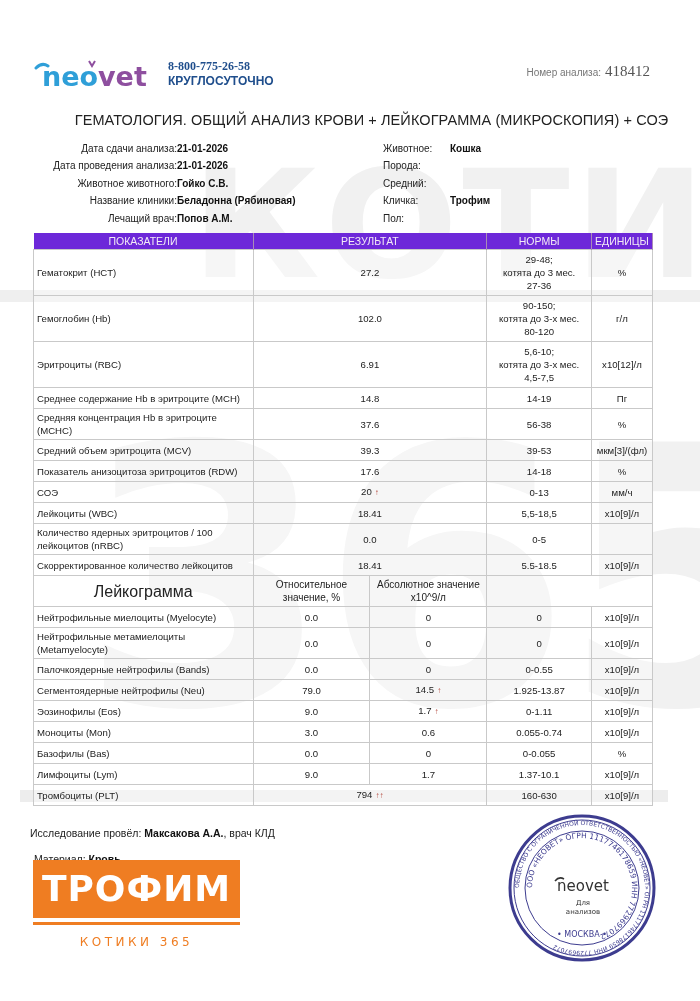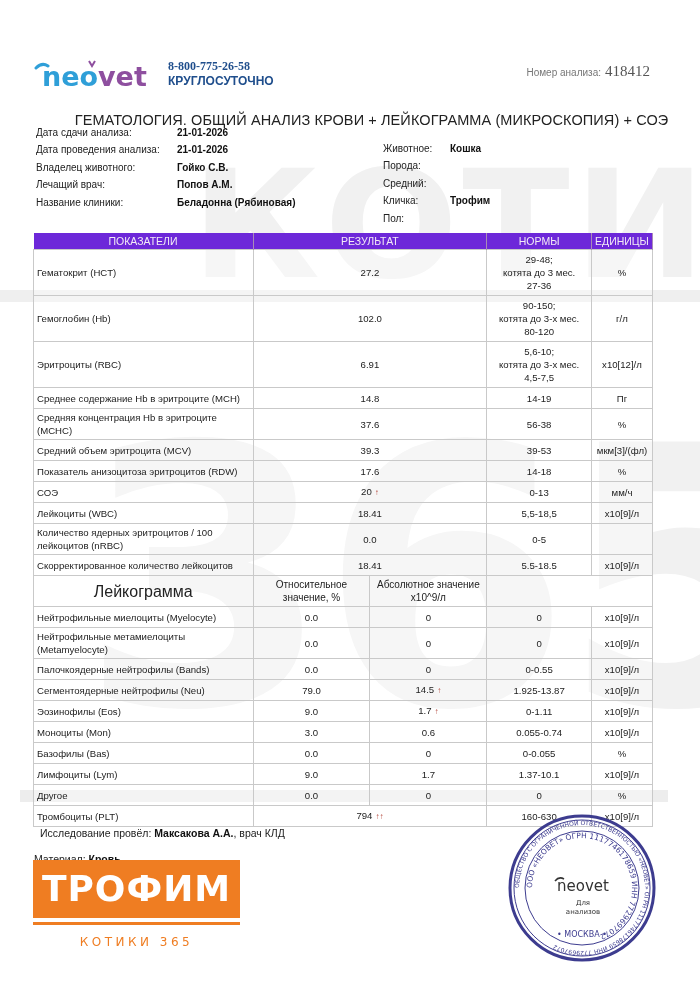--- a/index.html
+++ b/index.html
@@ -22,21 +22,21 @@
   .analysis-no { position: absolute; right: 50px; top: 63px; display: flex; align-items: baseline; gap: 4px; }
   .analysis-no .lbl { font-size: 10px; color: #777; }
   .analysis-no .num { font-family: "Liberation Serif", serif; font-size: 15px; color: #555; }
 
   .doc-title { position: absolute; left: 0; right: 0; top: 112px; text-align: center; font-size: 14.5px; color: #222; letter-spacing: 0.1px; margin-left: 43px; }
 
   .meta { position: absolute; font-size: 10px; line-height: 17.4px; }
   .meta .row { display: flex; }
   .meta .k { color: #222; }
   .meta .v { font-weight: bold; color: #111; }
-  .meta-left { left: 36px; top: 124px; }
+  .meta-left { left: 36px; top: 140px; text-align: right; }
   .meta-left .k { width: 141px; }
   .meta-right { left: 383px; top: 140px; }
   .meta-right .k { width: 67px; }
 
   table.results {
     position: absolute; left: 33px; top: 233px; width: 620px;
     border-collapse: collapse; font-size: 9.6px; table-layout: fixed;
     background: rgba(255,255,255,0.35);
   }
   table.results th {
@@ -49,21 +49,21 @@
   }
   table.results td.name { text-align: left; padding-left: 3px; }
   .h3 td { height: 43px; }
   .h2 td { height: 28px; }
   .h1 td { height: 18px; }
   td.leuko-title { font-size: 16px; }
   td.subhdr { font-size: 10px; }
   .flag { color: #b54a3e; font-size: 8px; margin-left: 3px; }
 
   .material { position: absolute; left: 34px; top: 828px; font-size: 10.5px; color: #222; margin-top: 25px; }
-  .performed { position: absolute; left: 40px; top: 827px; font-size: 10.5px; color: #222; }
+  .performed { position: absolute; left: 30px; top: 827px; font-size: 10.5px; color: #222; }
   .material b, .performed b { color: #111; }
 
   .trofim { position: absolute; left: 33px; top: 860px; width: 207px; height: 58px; background: #ef7d22; color: #fff; font-family: "DejaVu Sans", sans-serif; font-weight: bold; font-size: 36px; text-align: center; line-height: 58px; letter-spacing: 1px; }
   .trofim-line { position: absolute; left: 33px; top: 922px; width: 207px; height: 3px; background: #ef7d22; }
   .trofim-sub { position: absolute; left: 33px; top: 935px; width: 207px; text-align: center; font-family: "DejaVu Sans", sans-serif; font-size: 12px; color: #ef7d22; letter-spacing: 3.5px; }
 
   .stamp { position: absolute; left: 507px; top: 813px; width: 150px; height: 150px; }
 </style>
 </head>
 <body>
@@ -95,30 +95,30 @@
   <div class="meta meta-left">
     <div class="row">
         <span class="k">Дата сдачи анализа:</span>
         <span class="v">21-01-2026</span>
       </div>
     <div class="row">
         <span class="k">Дата проведения анализа:</span>
         <span class="v">21-01-2026</span>
       </div>
     <div class="row">
-        <span class="k">Владелец животного:</span>
+        <span class="k">Животное животного:</span>
         <span class="v">Гойко С.В.</span>
+      </div>
+    <div class="row">
+        <span class="k">Название клиники:</span>
+        <span class="v">Беладонна (Рябиновая)</span>
       </div>
     <div class="row">
         <span class="k">Лечащий врач:</span>
         <span class="v">Попов А.М.</span>
-      </div>
-    <div class="row">
-        <span class="k">Название клиники:</span>
-        <span class="v">Беладонна (Рябиновая)</span>
       </div>
   </div>
   <div class="meta meta-right">
     <div class="row">
         <span class="k">Животное:</span>
         <span class="v">Кошка</span>
       </div>
     <div class="row">
         <span class="k">Порода:</span>
         <span class="v"></span>
@@ -279,27 +279,20 @@
           <td>0-0.055</td>
           <td>%</td>
         </tr>
         <tr class="h1">
           <td class="name">Лимфоциты (Lym)</td>
           <td>9.0</td>
           <td><span>1.7</span></td>
           <td>1.37-10.1</td>
           <td>x10[9]/л</td>
         </tr>
-        <tr class="h1">
-          <td class="name">Другое</td>
-          <td>0.0</td>
-          <td><span>0</span></td>
-          <td>0</td>
-          <td>%</td>
-        </tr>
       </tbody>
     <tbody>
       <tr class="h1">
         <td class="name">Тромбоциты (PLT)</td>
         <td colspan="2"><span>794</span><span class="flag">↑↑</span></td>
         <td>160-630</td>
         <td>x10[9]/л</td>
       </tr>
     </tbody>
   </table>

